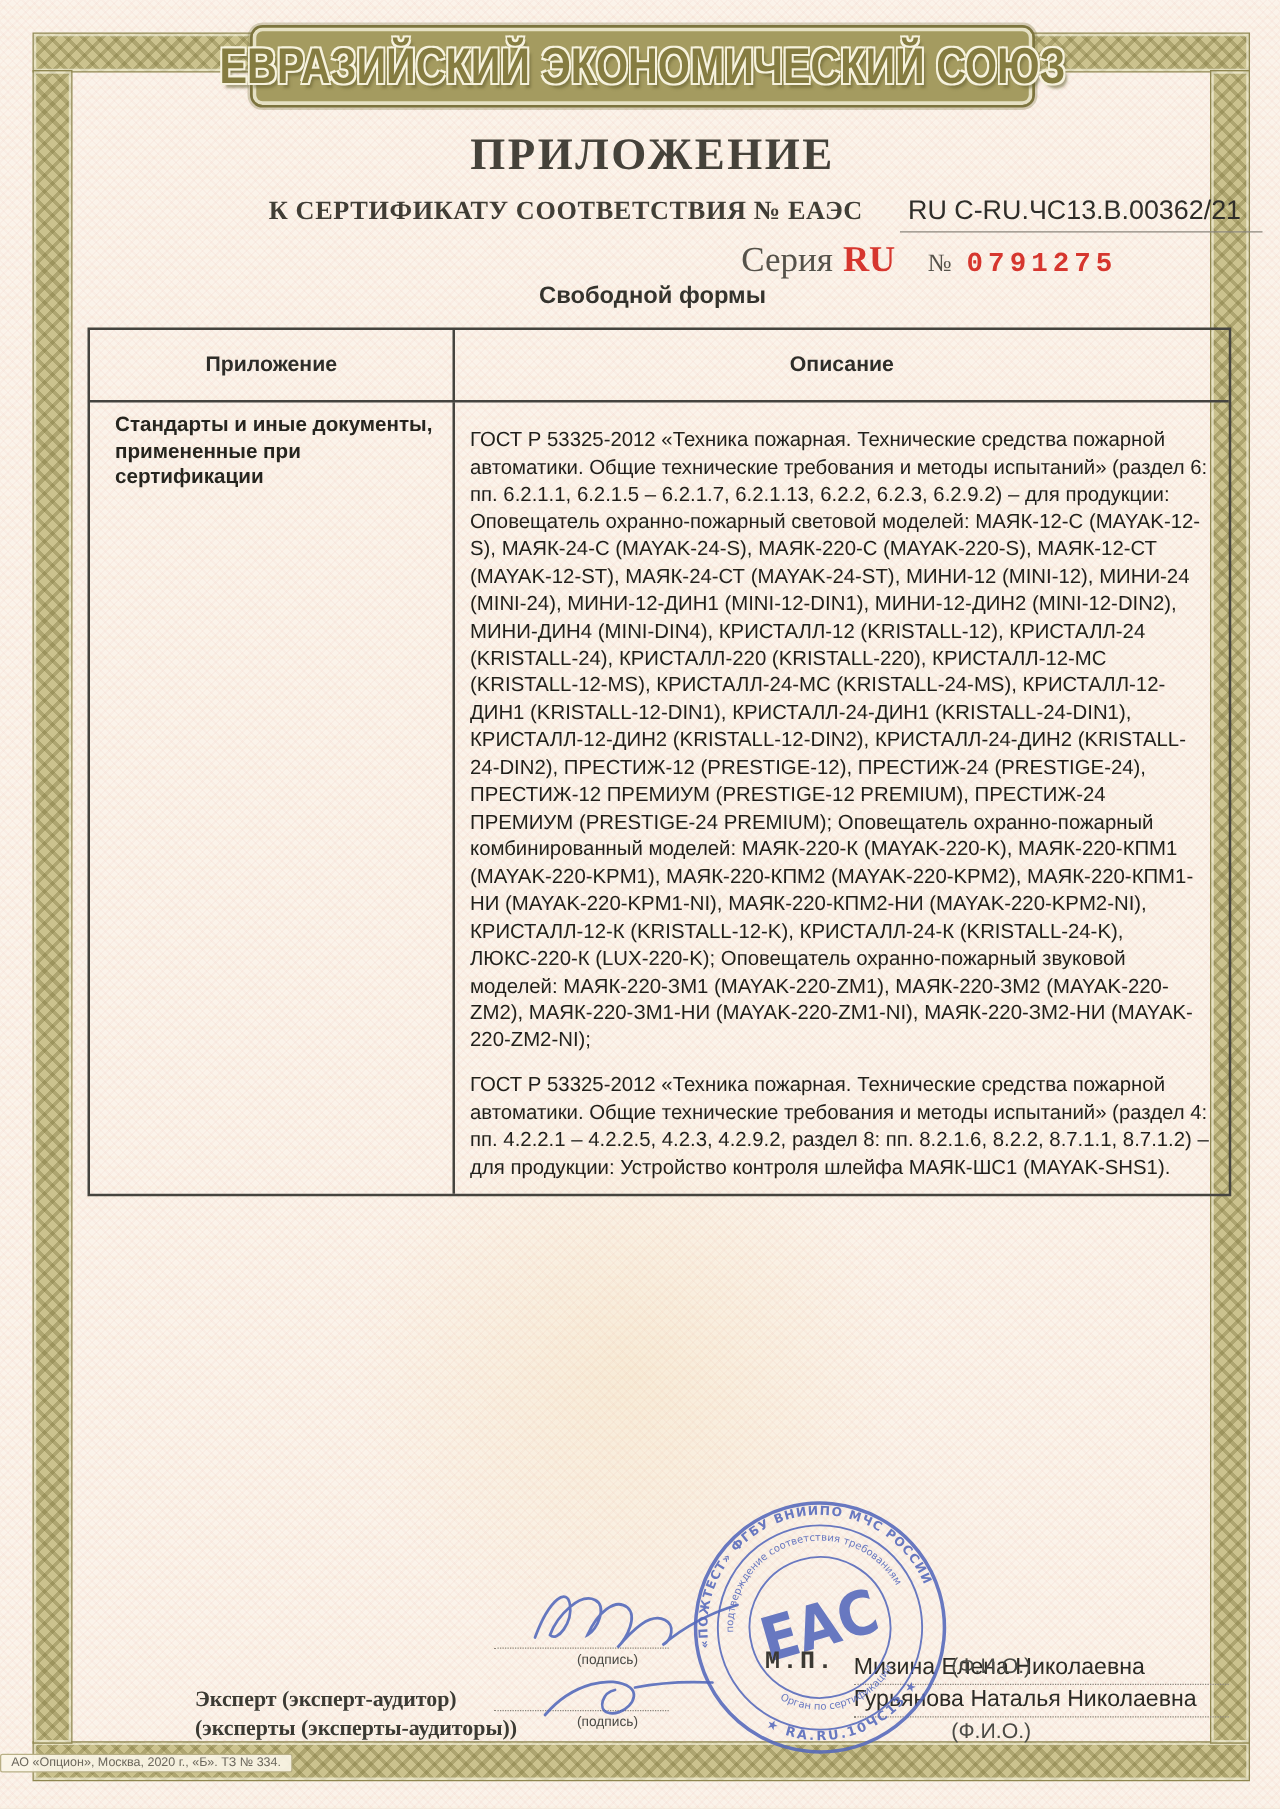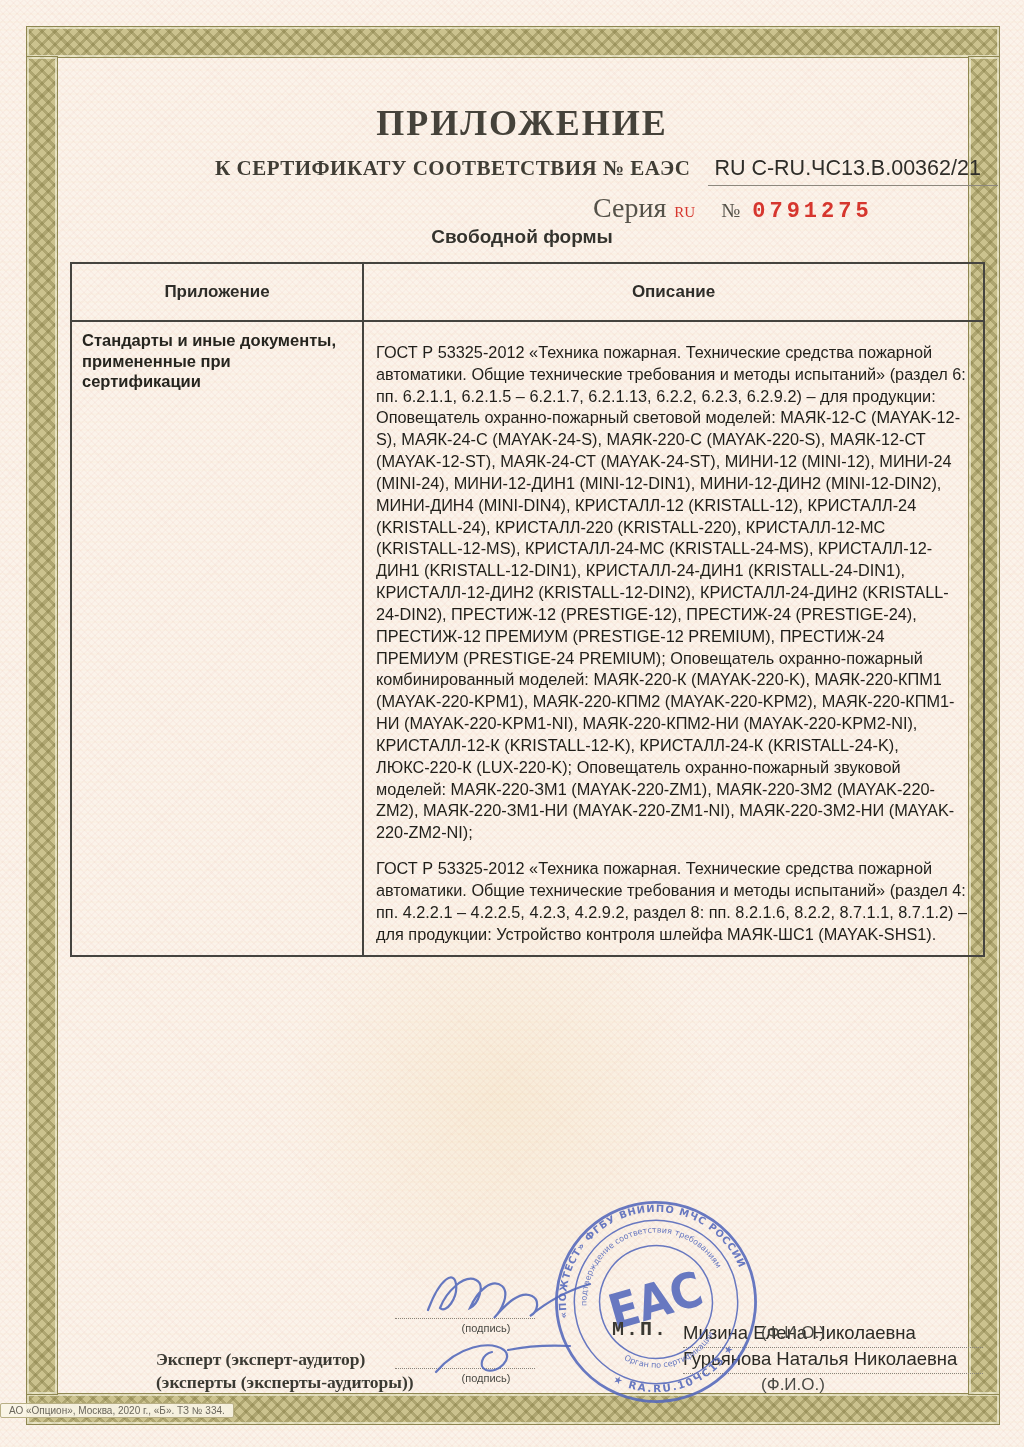--- a/index.html
+++ b/index.html
@@ -48,46 +48,46 @@
     position:absolute; left:0; top:102px; width:1044px; text-align:center;
     font-family:"Liberation Serif", serif; font-weight:bold; font-size:36px;
     letter-spacing:2px; color:#45423a;
   }
   .cert-line{position:absolute; left:215px; top:156px; width:770px; white-space:nowrap;}
   .cert-label{
     font-family:"Liberation Serif", serif; font-weight:bold; font-size:21px;
     color:#403d35; letter-spacing:.5px;
   }
   .cert-number{
-    display:inline-block; font-size:21.5px; color:#2e2d29; margin-left:18px;
+    display:inline-block; font-size:21.5px; color:#2e2d29; margin-left:30px;
     border-bottom:1px solid #8d887d; padding:0 14px 4px 6px; min-width:270px;
   }
   .series-line{position:absolute; left:593px; top:192px; white-space:nowrap;}
   .series-label{font-family:"Liberation Serif", serif; font-size:28px; color:#55524a;}
-  .series-value{font-family:"Liberation Serif", serif; font-weight:normal; font-size:15px; color:#d6362e; margin:0 26px 0 8px;}
+  .series-value{font-family:"Liberation Serif", serif; font-weight:bold; font-size:29px; color:#d6362e; margin:0 26px 0 8px;}
   .number-sign{font-family:"Liberation Serif", serif; font-size:20px; color:#55524a; margin-right:12px;}
   .blank-number{font-family:"Liberation Mono", monospace; font-weight:bold; font-size:22px; color:#d6362e; letter-spacing:4px;}
   .form-note{
     position:absolute; left:0; top:226px; width:1044px; text-align:center;
     font-weight:bold; font-size:19px; color:#34332d;
   }
 
   
   .doc-table{
     position:absolute; left:70px; top:262px; width:911px;
     border:2px solid #45443f; display:grid; grid-template-columns:292px 1fr;
   }
   .th{
     border-bottom:2px solid #45443f; height:56px;
     display:flex; align-items:center; justify-content:center;
     font-weight:bold; font-size:17px; color:#2e2d29;
   }
   .th.first{border-right:2px solid #45443f;}
   .td{padding:8px 12px 10px 12px; min-height:570px; box-sizing:border-box;}
-  .td.first{border-right:2px solid #45443f; font-weight:bold; font-size:16.5px; line-height:1.25; padding-left:10px;}
+  .td.first{border-right:2px solid #45443f; font-weight:bold; font-size:16.5px; line-height:1.25; padding-left:20px;}
   .td.desc{font-size:16.3px; line-height:1.34; color:#201f1a;}
   .td.desc p{margin:12px 0 14px 0;}
   .td.desc p:last-child{margin-bottom:0;}
 
   
   .sig-role{
     position:absolute; left:156px; width:290px;
     font-family:"Liberation Serif", serif; font-weight:bold; font-size:17.5px;
     line-height:1.3; color:#3b3a33;
   }
@@ -129,20 +129,23 @@
 </head>
 <body>
 
 <div id="page">
 
   <div class="band top"></div>
   <div class="band bottom"></div>
   <div class="band left"></div>
   <div class="band right"></div>
 
+  <div class="banner">
+    <div class="banner-text">ЕВРАЗИЙСКИЙ ЭКОНОМИЧЕСКИЙ СОЮЗ</div>
+  </div>
 
   <div class="doc-title">ПРИЛОЖЕНИЕ</div>
 
   <div class="cert-line">
     <span class="cert-label">К СЕРТИФИКАТУ СООТВЕТСТВИЯ № ЕАЭС</span><span class="cert-number">RU С-RU.ЧС13.В.00362/21</span>
   </div>
 
   <div class="series-line">
     <span class="series-label">Серия</span><span class="series-value">RU</span><span class="number-sign">№</span><span class="blank-number">0791275</span>
   </div>

